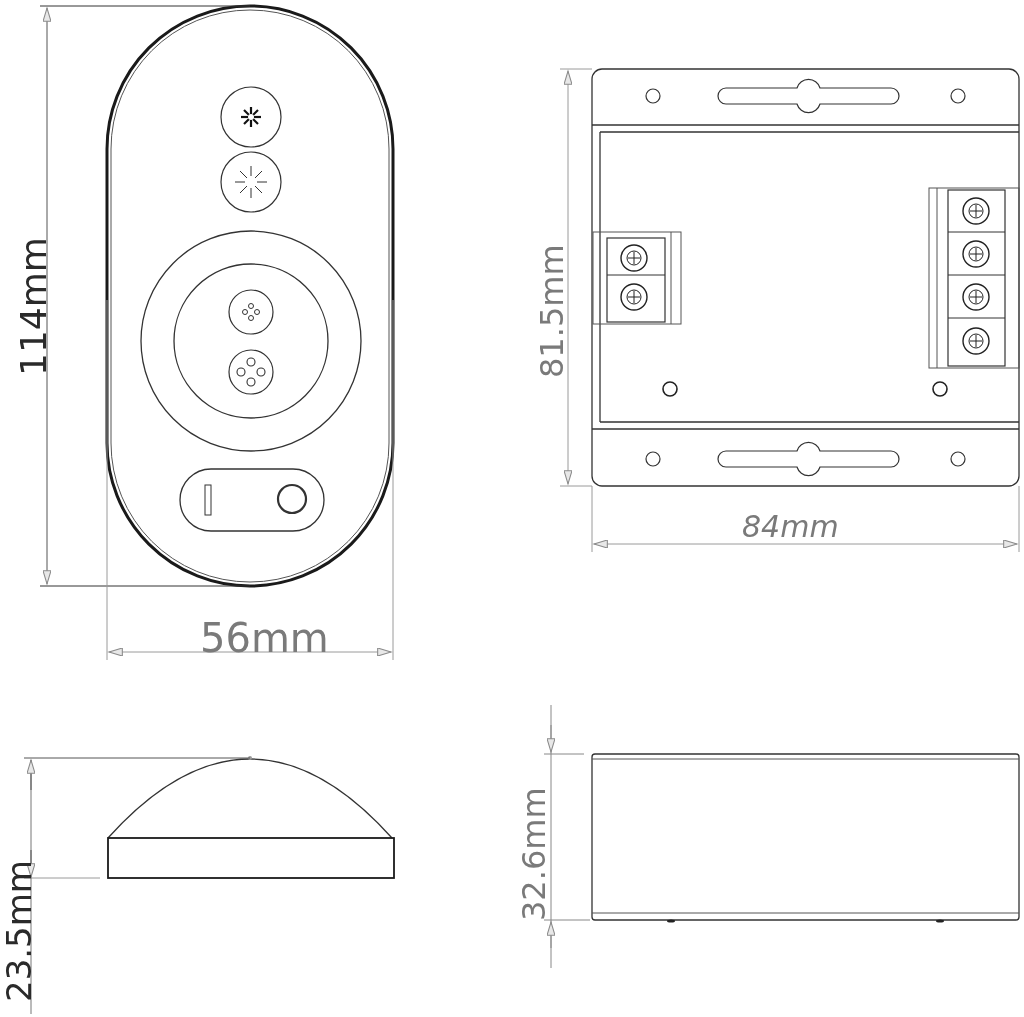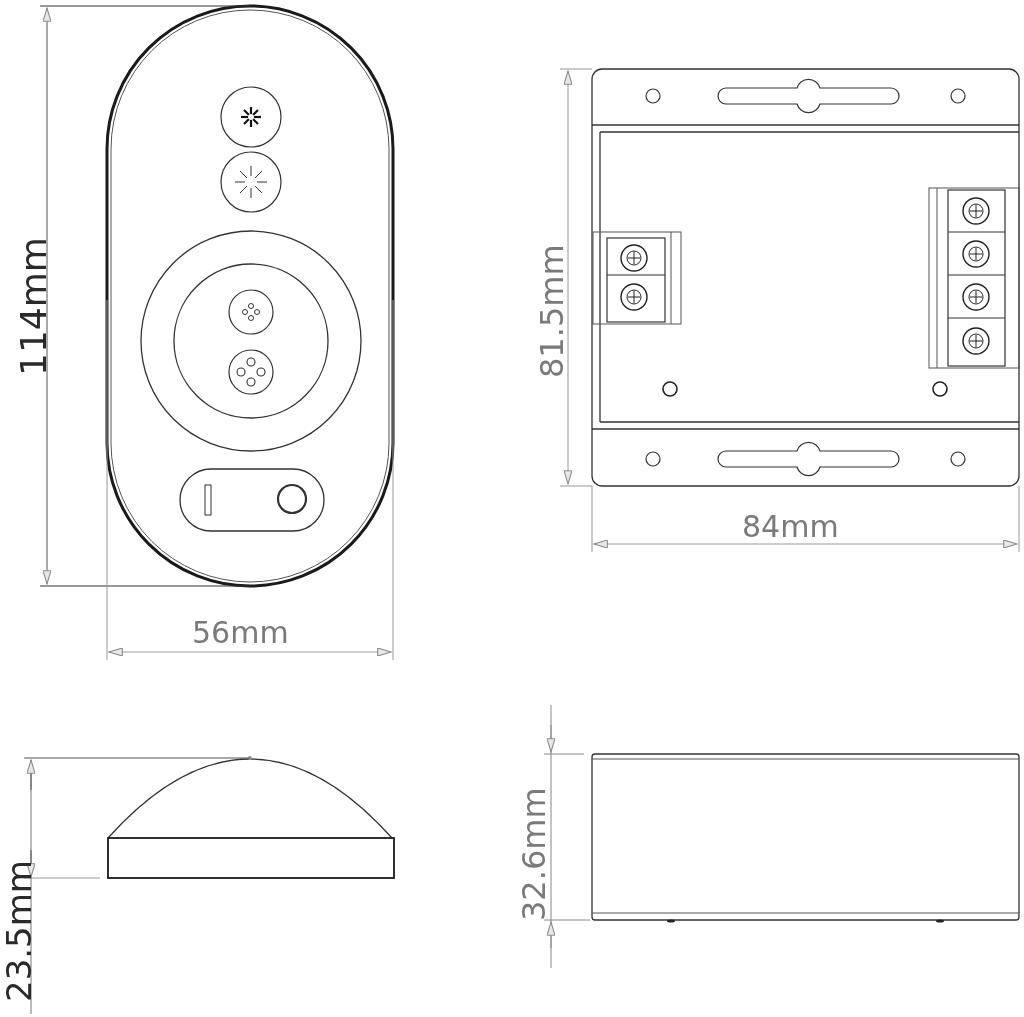--- a/index.html
+++ b/index.html
@@ -207,23 +207,23 @@
         <line x1="544" y1="920" x2="590" y2="920"></line>
         <line x1="551" y1="705" x2="551" y2="968"></line>
         <line x1="551" y1="725" x2="551" y2="752" marker-end="url(#arrowEnd)"></line>
         <line x1="551" y1="948" x2="551" y2="922" marker-end="url(#arrowEnd)"></line>
       </g>
     </g>
   </svg>
 
   <div class="dim-label dark vert" style="left:16px; top:376px; font-size:36px;">114mm</div>
 
-  <div class="dim-label grey" style="left:192px; top:618px; font-size:30px;">56mm</div>
+  <div class="dim-label grey" style="left:200px; top:618px; font-size:40px;">56mm</div>
 
   <div class="dim-label dark vert" style="left:2px; top:1002px; font-size:34px;">23.5mm</div>
 
   <div class="dim-label grey vert" style="left:536px; top:378px; font-size:32px;">81.5mm</div>
 
-  <div class="dim-label grey" style="left:742px; top:512px; font-size:30px;">84mm</div>
+  <div class="dim-label grey" style="left:742px; top:512px; font-size:30px;font-style:italic;">84mm</div>
 
   <div class="dim-label grey vert" style="left:518px; top:921px; font-size:32px;">32.6mm</div>
 
 </div>
 
 </body></html>

